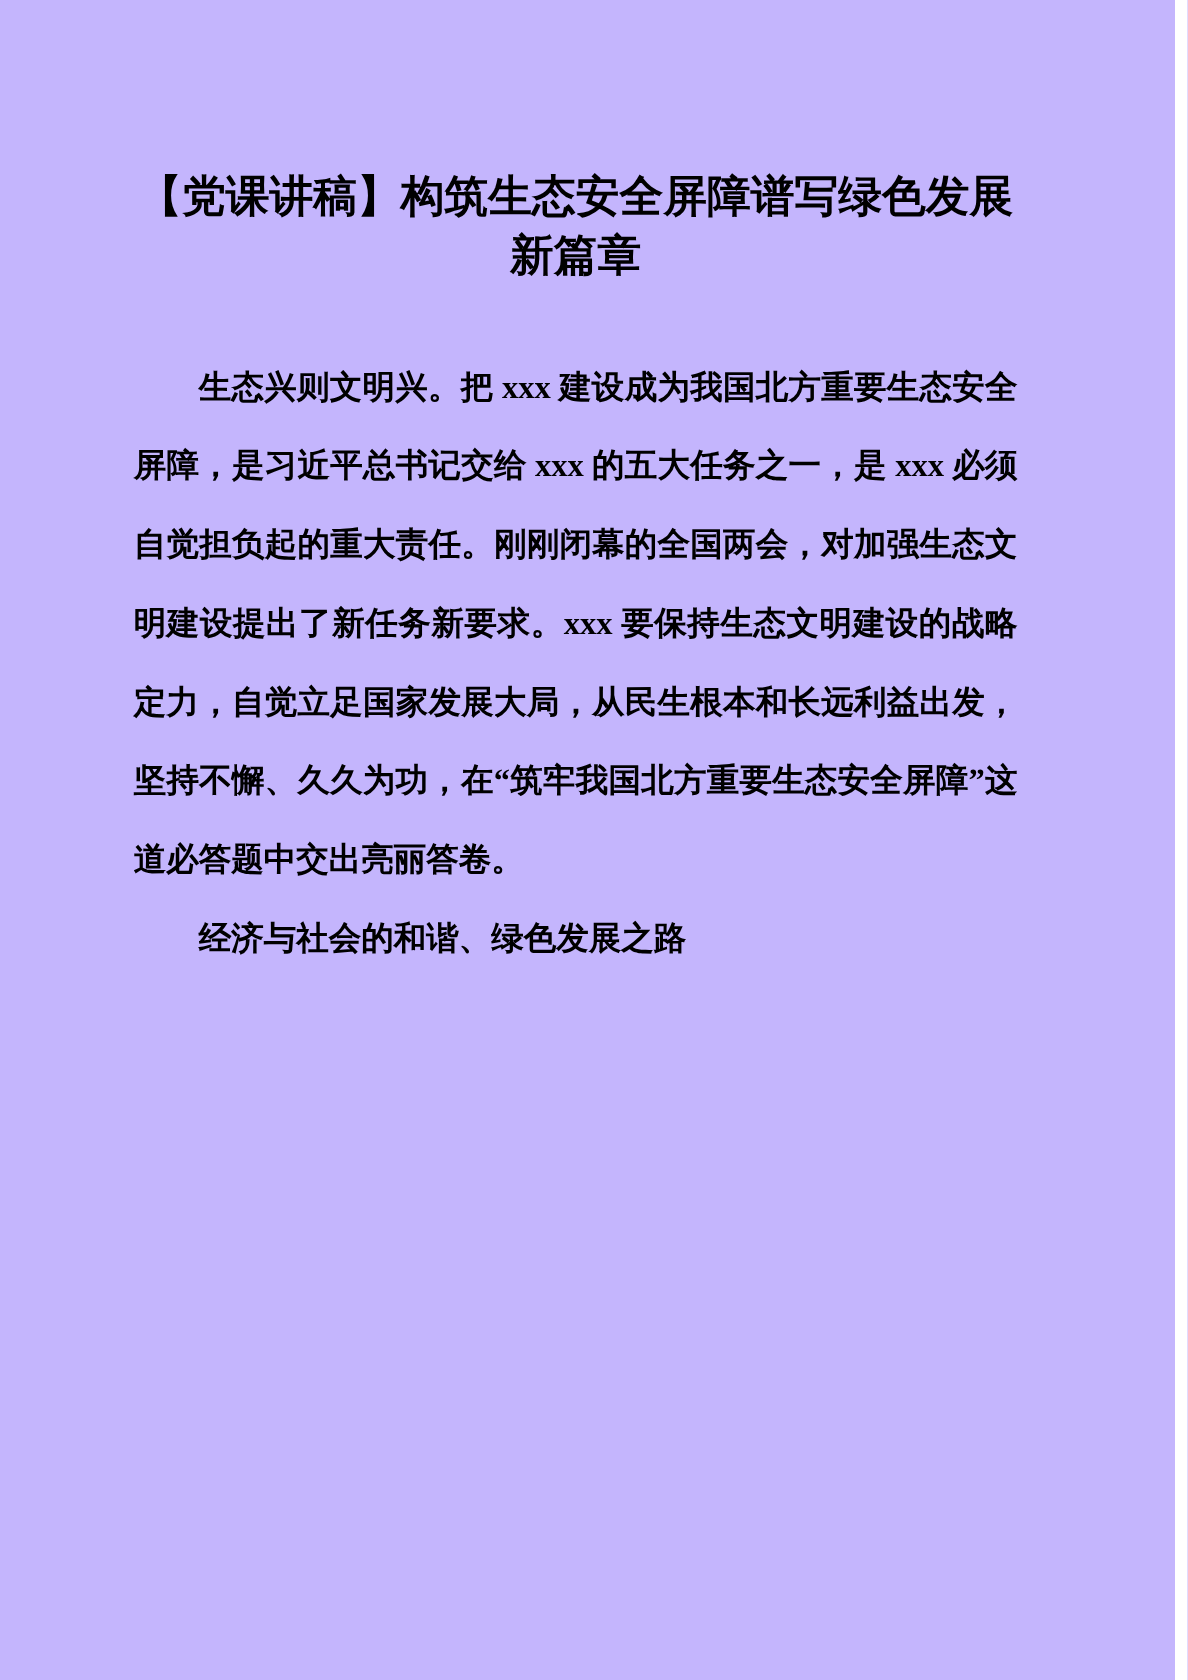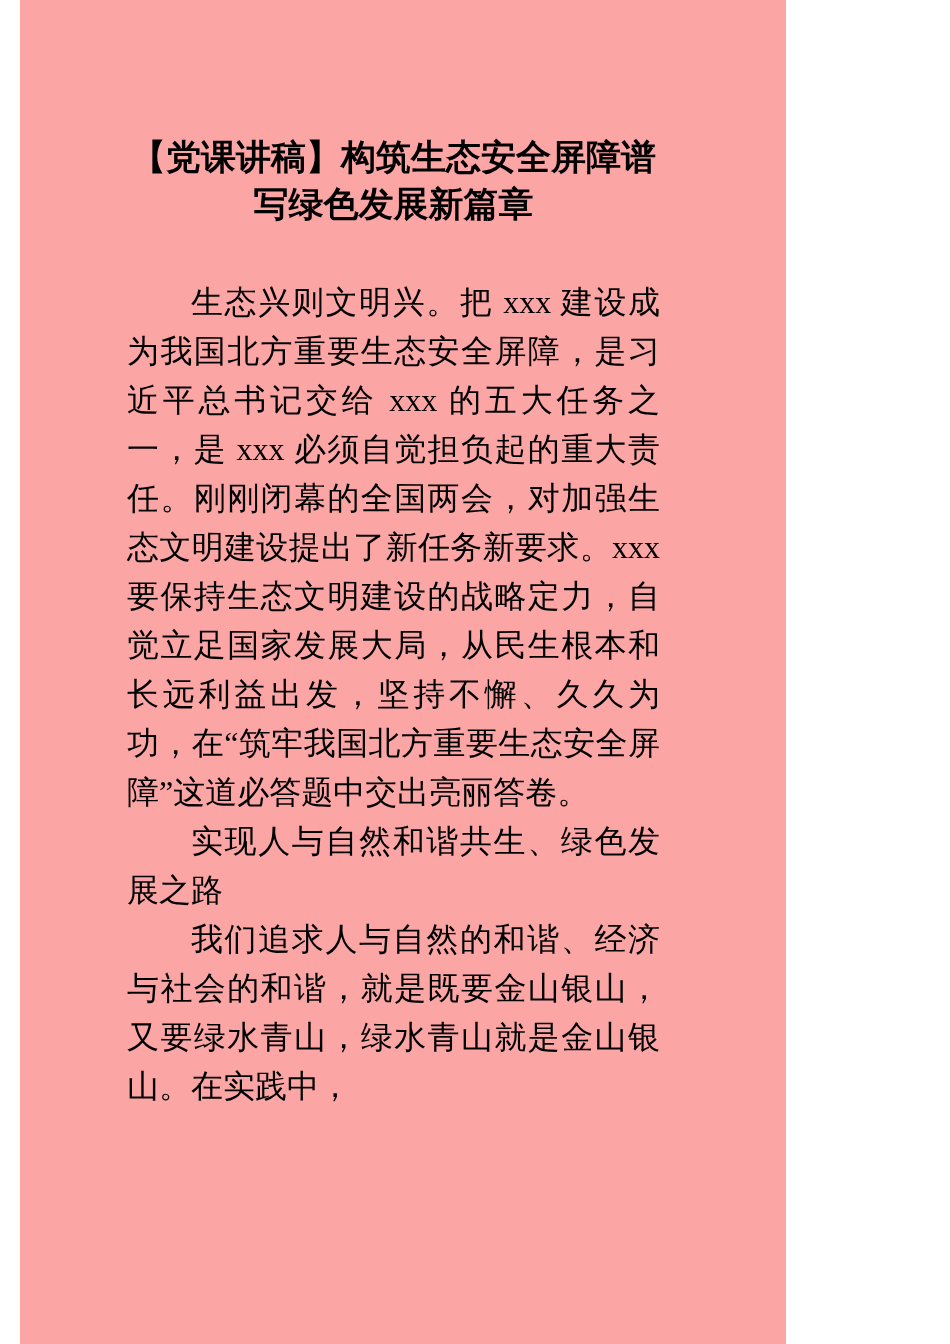--- a/index.html
+++ b/index.html
@@ -10,54 +10,52 @@
   body {
     width: 950px;
     height: 1344px;
     background: #ffffff;
     color: #000000;
     font-family: "Liberation Serif", serif;
     overflow: hidden;
   }
   .page {
     box-sizing: border-box;
-    width: 766px;
+    width: 940px;
     height: 1344px;
-    background: #fca5a5;
+    background: #c4b5fd;
     padding: 134px 126px 40px 107px;
     overflow: hidden;
-    margin-left: 20px;
   }
   .doc-title {
     margin: 0 auto 50px auto;
     max-width: 712px;
     font-size: 35px;
     line-height: 47px;
     font-weight: 700;
     text-align: center;
     color: #000000;
     font-family: "Liberation Serif", serif;
   }
   .para {
     margin: 0;
-    font-size: 32px;
-    line-height: 49px;
+    font-size: 26px;
+    line-height: 63px;
     text-align: justify;
     text-justify: inter-character;
     text-indent: 2em;
-    font-weight: 400;
+    font-weight: 700;
     color: #000000;
     word-break: break-all;
   }
 </style>
 </head>
 <body>
 
 <div class="page">
   <h1 class="doc-title">【党课讲稿】构筑生态安全屏障谱写绿色发展新篇章</h1>
 
   <p class="para">生态兴则文明兴。把 xxx 建设成为我国北方重要生态安全屏障，是习近平总书记交给 xxx 的五大任务之一，是 xxx 必须自觉担负起的重大责任。刚刚闭幕的全国两会，对加强生态文明建设提出了新任务新要求。xxx 要保持生态文明建设的战略定力，自觉立足国家发展大局，从民生根本和长远利益出发，坚持不懈、久久为功，在“筑牢我国北方重要生态安全屏障”这道必答题中交出亮丽答卷。</p>
 
-  <p class="para">实现人与自然和谐共生、绿色发展之路</p>
+  <p class="para">经济与社会的和谐、绿色发展之路</p>
 
 
-  <p class="para">我们追求人与自然的和谐、经济与社会的和谐，就是既要金山银山，又要绿水青山，绿水青山就是金山银山。在实践中，</p>
 </div>
 
 </body></html>

